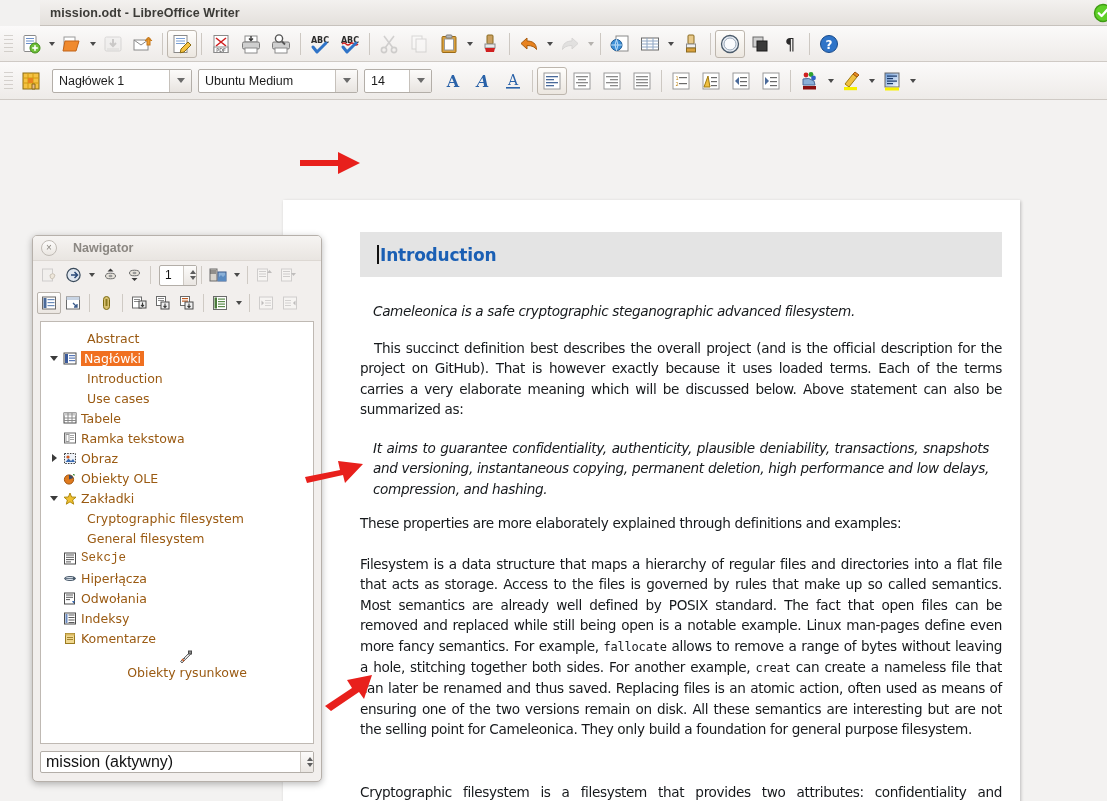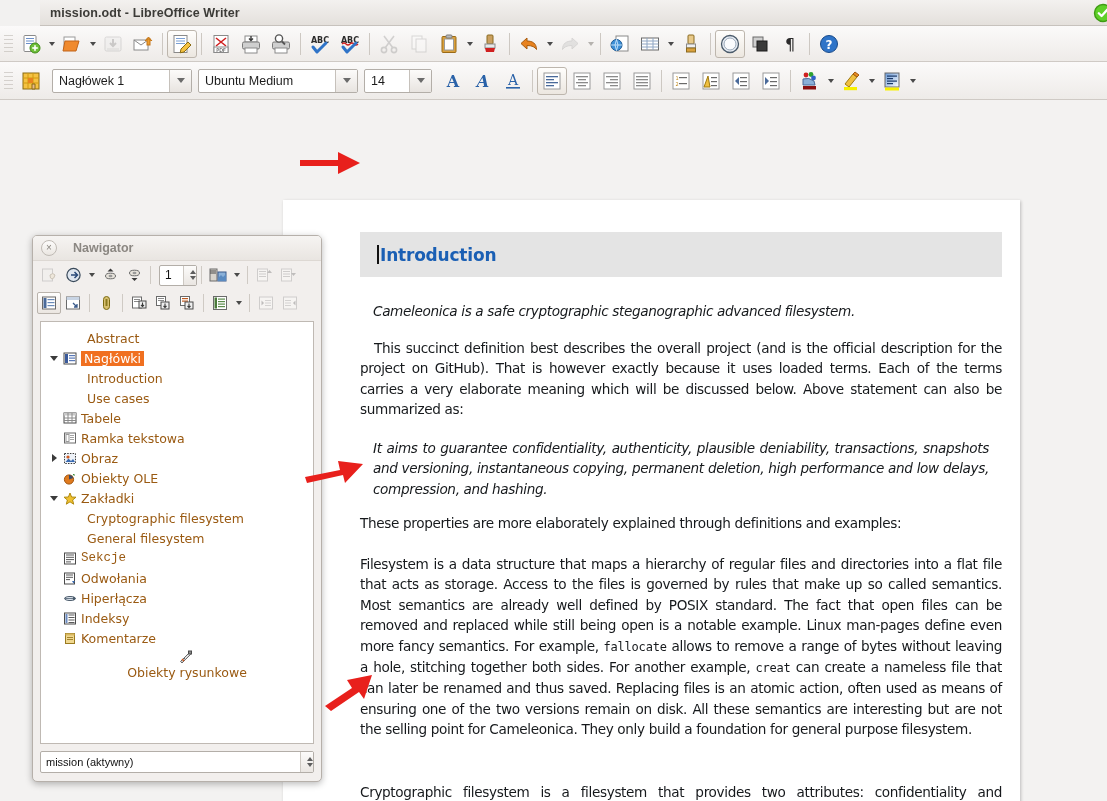--- a/index.html
+++ b/index.html
@@ -130,21 +130,21 @@
   .tw { width:14px; height:14px; display:flex; align-items:center; justify-content:center; flex:0 0 14px; }
   .tw i.open { width:0;height:0;border-left:4px solid transparent;border-right:4px solid transparent;border-top:5px solid #3b3b3b; }
   .tw i.closed { width:0;height:0;border-top:4px solid transparent;border-bottom:4px solid transparent;border-left:5px solid #3b3b3b; }
   .ticon { width:17px; height:14px; display:flex; align-items:center; justify-content:center; flex:0 0 17px; margin-right:3px; }
   .tlabel { white-space:nowrap; }
   .tlabel.hl { background:#f07020; color:#fff; padding:0 3px; }
   .tree-row.leaf { padding-left:46px; }
 
   #nav-docbox { height:22px; margin:7px 7px 8px 7px; border:1px solid #b3aea8; background:#fff;
                 border-radius:2px; display:flex; align-items:center; }
-  #nav-docbox span { font-size:11px; color:#111; padding-left:5px; }
+  #nav-docbox span { font-size:16px; color:#111; padding-left:5px; }
 
   
   #arrows { position:absolute; left:0; top:0; width:1107px; height:801px; pointer-events:none; }
 </style>
 </head>
 <body>
 
 <div id="titlebar">
   <span class="title">mission.odt - LibreOffice Writer</span>
   <div id="traybox">
@@ -904,41 +904,41 @@
                 <rect x="3" y="9.4" width="5" height="1"></rect>
               </g>
             </svg>
         </span>
         <span class="tlabel">Sekcje</span>
       </div>
 
       <div class="tree-row" style="padding-left:20px;">
         <span class="ticon">
           <svg width="14" height="13" viewBox="0 0 14 13">
+              <ellipse cx="7" cy="6.5" rx="5.5" ry="2" fill="#dfe6ef" stroke="#4a5a6a"></ellipse>
+              <path d="M1.5 6.5 h11" stroke="#6a7a8a"></path>
+              <path d="M10 4.5 l2.5 2 l-2.5 2" fill="#4a5a6a"></path>
+            </svg>
+        </span>
+        <span class="tlabel">Hiperłącza</span>
+      </div>
+
+      <div class="tree-row" style="padding-left:20px;">
+        <span class="ticon">
+          <svg width="14" height="13" viewBox="0 0 14 13">
               <rect x="1.5" y="1" width="10" height="11" fill="#fff" stroke="#4a4a4a"></rect>
               <g fill="#5a5a5a">
                 <rect x="3" y="2.5" width="7" height="1"></rect>
                 <rect x="3" y="4.8" width="7" height="1"></rect>
                 <rect x="3" y="7.1" width="4" height="1"></rect>
               </g>
               <path d="M9 9 h3 l-1.5 2.5 z" fill="#3a6ab0"></path>
             </svg>
         </span>
         <span class="tlabel">Odwołania</span>
-      </div>
-
-      <div class="tree-row" style="padding-left:20px;">
-        <span class="ticon">
-          <svg width="14" height="13" viewBox="0 0 14 13">
-              <ellipse cx="7" cy="6.5" rx="5.5" ry="2" fill="#dfe6ef" stroke="#4a5a6a"></ellipse>
-              <path d="M1.5 6.5 h11" stroke="#6a7a8a"></path>
-              <path d="M10 4.5 l2.5 2 l-2.5 2" fill="#4a5a6a"></path>
-            </svg>
-        </span>
-        <span class="tlabel">Hiperłącza</span>
       </div>
 
       <div class="tree-row" style="padding-left:20px;">
         <span class="ticon">
           <svg width="14" height="13" viewBox="0 0 14 13">
               <rect x="1.5" y="1" width="11" height="11" fill="#fff" stroke="#4a4a4a"></rect>
               <rect x="2.5" y="2" width="2" height="9" fill="#6a8ac0"></rect>
               <g fill="#5a5a5a">
                 <rect x="5.5" y="2.5" width="6" height="1"></rect>
                 <rect x="5.5" y="5" width="6" height="1"></rect>

